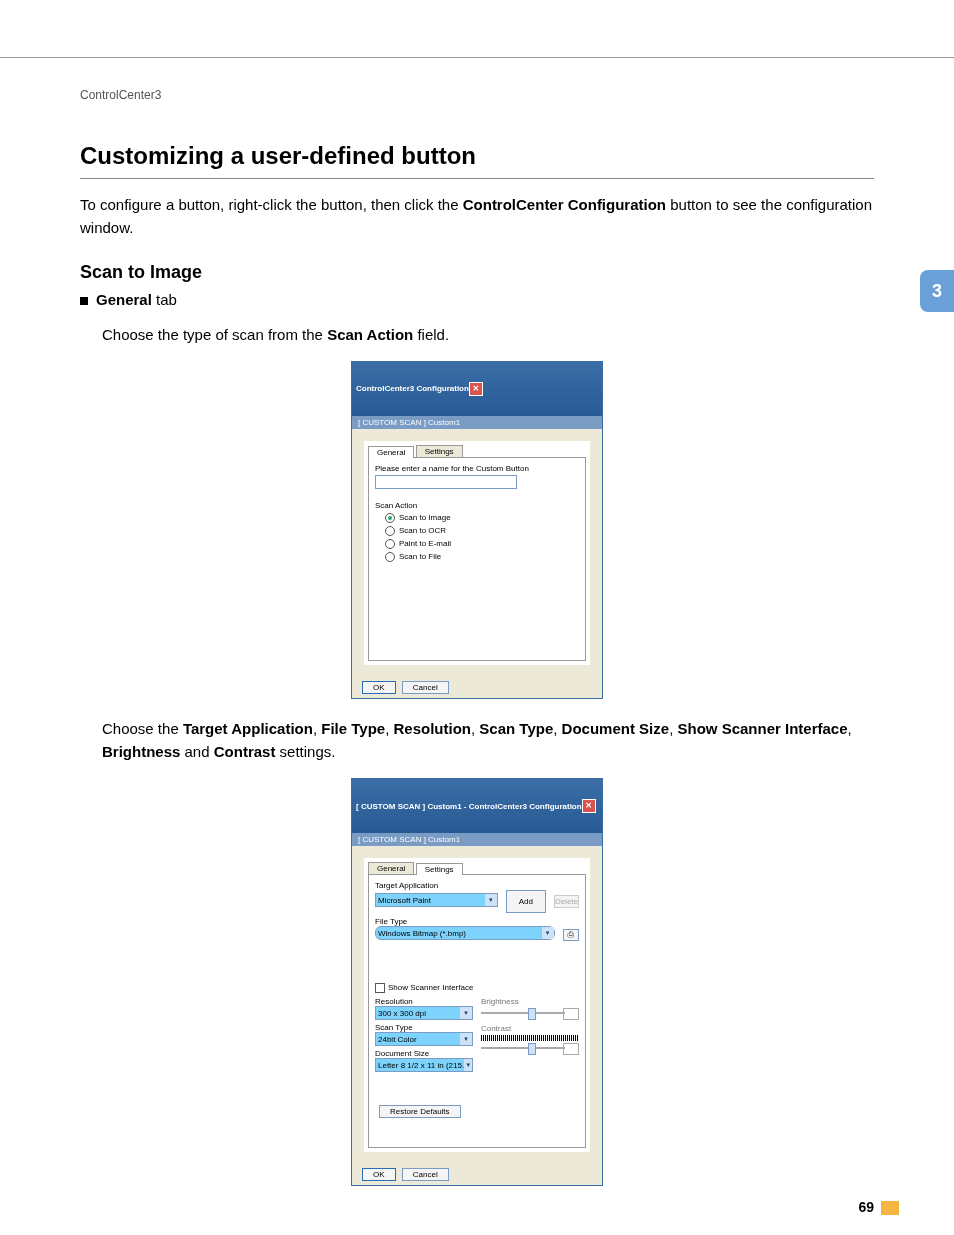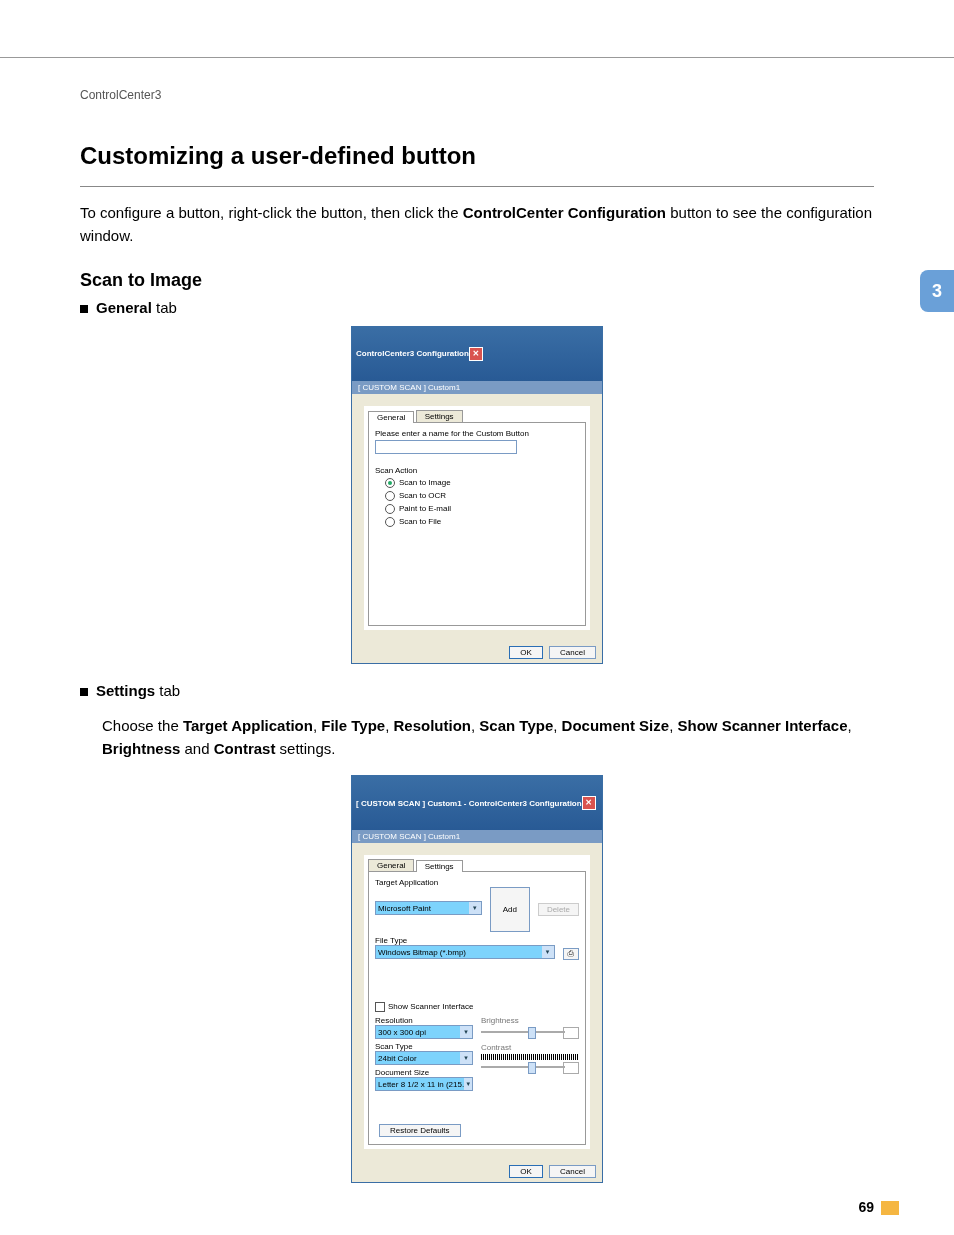--- a/index.html
+++ b/index.html
@@ -22,21 +22,21 @@
     font-size: 12px;
     color: #555;
     margin-top: 30px;
     margin-bottom: 40px;
   }
   h1.section-title {
     font-size: 24px;
     font-weight: bold;
     margin: 0 0 14px 0;
     border-bottom: 1px solid #888;
-    padding-bottom: 16px;
+    padding-bottom: 8px;
   }
   p.body-text {
     font-size: 15px;
     line-height: 1.55;
     margin: 14px 0;
   }
   h2.sub-title {
     font-size: 18px;
     font-weight: bold;
     margin: 22px 0 8px 0;
@@ -171,21 +171,20 @@
     justify-content: center;
   }
   .dialog .radio.checked::after {
     content: "";
     width: 4px;
     height: 4px;
     background: #2a6;
     border-radius: 50%;
   }
   .dialog .btnrow {
-    text-align: right;
     padding: 4px 6px;
   }
   .dialog .btn {
     display: inline-block;
     border: 1px solid #7a9bc4;
     padding: 1px 10px;
     font-size: 8px;
     margin-left: 4px;
     background: #f5f5f5;
   }
@@ -282,20 +281,23 @@
     <span>To configure a button, right-click the button, then click the </span><b>ControlCenter Configuration</b><span> button to see the configuration window.</span>
   </p>
 
   <h2 class="sub-title">Scan to Image</h2>
 
   <div class="bullet-item">
     <span class="sq"></span>
     <span><b>General</b><span> tab</span></span>
   </div>
 
+  <p class="indent">
+    <span>Choose the type of scan from the </span><b>Scan Action</b><span> field.</span>
+  </p>
 
   <div class="dialog">
     <div class="titlebar">
       <span>ControlCenter3 Configuration</span>
       <span class="close-x">✕</span>
     </div>
     <div class="subtitle">[ CUSTOM SCAN ]   Custom1</div>
     <div class="inner">
       <div class="tabbar">
         <span class="tab active">General</span>
@@ -323,24 +325,20 @@
             <span>Scan to File</span>
           </div>
       </div>
     </div>
     <div class="btnrow">
       <span class="btn primary">OK</span>
       <span class="btn">Cancel</span>
     </div>
   </div>
 
-  <div class="bullet-item">
-    <span class="sq"></span>
-    <span><b>Settings</b><span> tab</span></span>
-  </div>
 
   <p class="indent">
     <span>Choose the </span><b>Target Application</b><span>, </span><b>File Type</b><span>, </span><b>Resolution</b><span>, </span><b>Scan Type</b><span>, </span><b>Document Size</b><span>, </span><b>Show Scanner Interface</b><span>, </span><b>Brightness</b><span> and </span><b>Contrast</b><span> settings.</span>
   </p>
 
   <div class="dialog">
     <div class="titlebar">
       <span>[ CUSTOM SCAN ]  Custom1 - ControlCenter3 Configuration</span>
       <span class="close-x">✕</span>
     </div>
@@ -351,27 +349,27 @@
         <span class="tab active">Settings</span>
       </div>
       <div class="tabbody" style="min-height:260px;">
 
         <div>Target Application</div>
         <div style="display:flex; gap:4px; align-items:center;">
           <div class="dropdown" style="flex:1;">
             <span>Microsoft Paint</span>
             <span class="arrow">▾</span>
           </div>
-          <span class="btn" style="padding:17px 12px;">Add</span>
-          <span class="btn" style="padding:1px 8px; color:#aaa; border-color:#ccc;">Delete</span>
+          <span class="btn" style="padding:6px 12px;">Add</span>
+          <span class="btn" style="padding:1px 0; color:#aaa; border-color:#ccc;">Delete</span>
         </div>
 
         <div class="sec-label">File Type</div>
         <div style="display:flex; gap:4px; align-items:center;">
-          <div class="dropdown" style="flex:1;">
+          <div class="dropdown" style="flex:1;border-radius:6px;">
             <span>Windows Bitmap (*.bmp)</span>
             <span class="arrow">▾</span>
           </div>
           <span class="btn" style="padding:0 4px;">⎙</span>
         </div>
 
         <div style="height:40px;"></div>
 
         <div>
           <span class="chk"></span><span>Show Scanner Interface</span>

